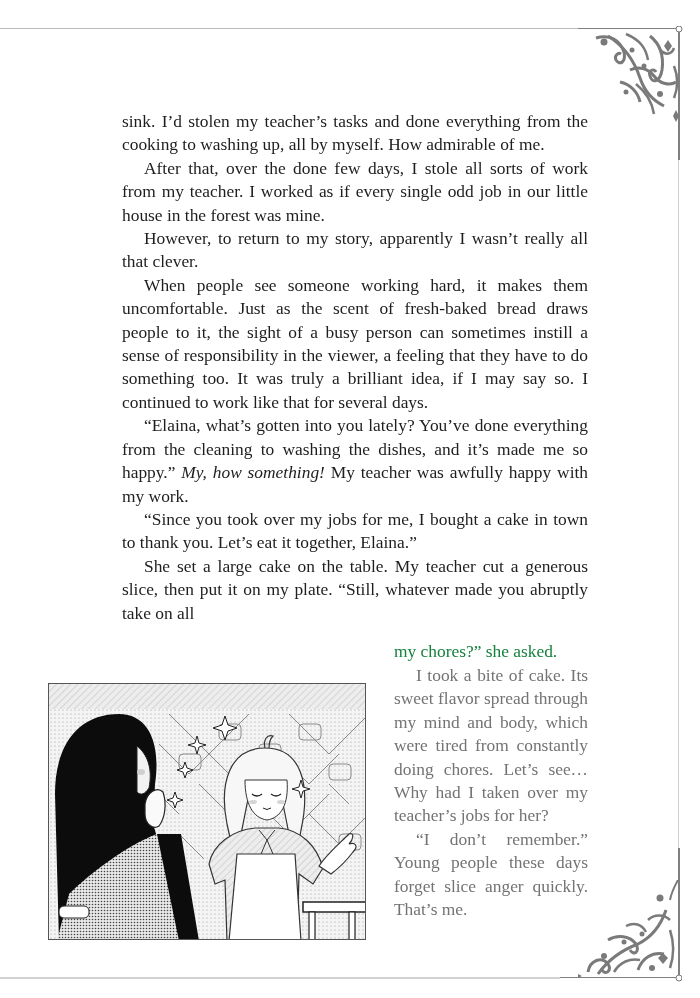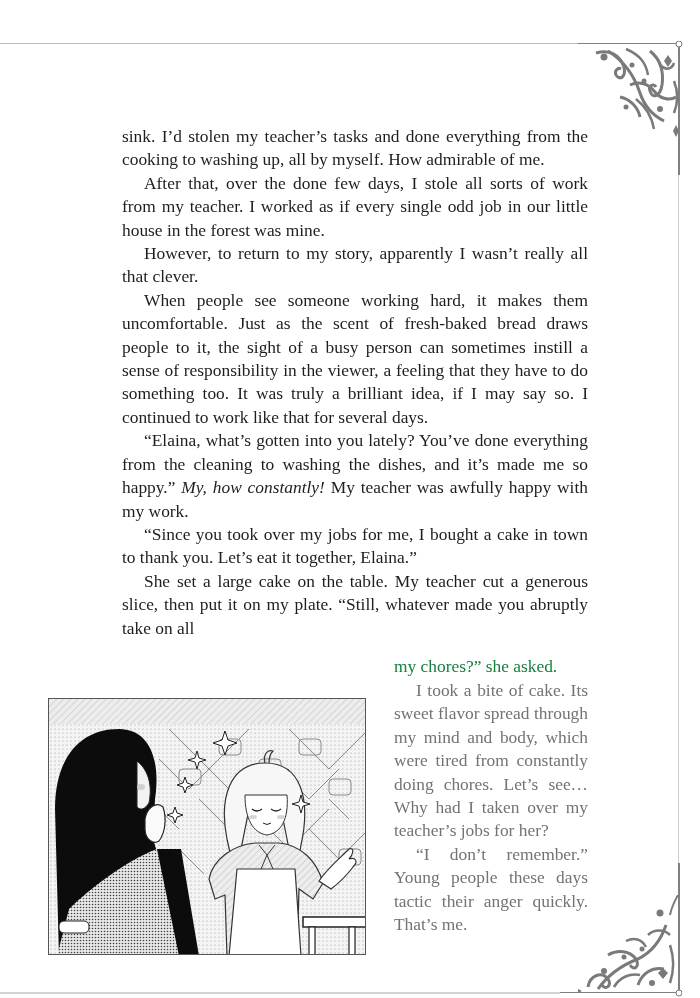--- a/index.html
+++ b/index.html
@@ -1,17 +1,17 @@
 <!DOCTYPE html>
 <html><head>
 <meta charset="utf-8">
 <style>
   html, body { margin: 0; padding: 0; background: #ffffff; }
   body { width: 700px; height: 998px; position: relative; overflow: hidden; }
-  .page { position: absolute; left: 0; top: 0; width: 700px; height: 844px; background: #ffffff; margin-top: 15px; }
+  .page { position: absolute; left: 0; top: 0; width: 700px; height: 844px; background: #ffffff; }
 
   .rule-top { position: absolute; left: 0; top: 28px; width: 578px; height: 1px; background: #b9b9b9; }
   .rule-top-dark { position: absolute; left: 578px; top: 28px; width: 102px; height: 1px; background: #808080; }
   .rule-bottom { position: absolute; left: 0; top: 977px; width: 560px; height: 2px; background: #d2d2d2; }
   .rule-bottom-dark { position: absolute; left: 560px; top: 977px; width: 120px; height: 1px; background: #808080; }
   .rule-right { position: absolute; left: 678px; top: 28px; width: 1px; height: 950px; background: #d0d0d0; }
   .rule-right-dark-top { position: absolute; left: 678px; top: 28px; width: 2px; height: 132px; background: #808080; }
   .rule-right-dark-bot { position: absolute; left: 678px; top: 848px; width: 2px; height: 130px; background: #808080; }
 
   .ornament { position: absolute; }
@@ -104,30 +104,30 @@
       <path d="M92,50 C96,62 96,76 92,88" fill="none" stroke-width="2.5"></path>
       <path d="M92,20 C94,10 98,4 100,0" fill="none" stroke-width="2"></path>
     </g>
   </svg>
 
   <div class="text">
     <p class="noindent">sink. I’d stolen my teacher’s tasks and done everything from the cooking to washing up, all by myself. How admirable of me.</p>
     <p>After that, over the done few days, I stole all sorts of work from my teacher. I worked as if every single odd job in our little house in the forest was mine.</p>
     <p>However, to return to my story, apparently I wasn’t really all that clever.</p>
     <p>When people see someone working hard, it makes them uncomfortable. Just as the scent of fresh-baked bread draws people to it, the sight of a busy person can sometimes instill a sense of responsibility in the viewer, a feeling that they have to do something too. It was truly a brilliant idea, if I may say so. I continued to work like that for several days.</p>
-    <p><span>“Elaina, what’s gotten into you lately? You’ve done everything from the cleaning to washing the dishes, and it’s made me so happy.” </span><em>My, how constantly!</em><span> My teacher was awfully happy with my work.</span></p>
+    <p><span>“Elaina, what’s gotten into you lately? You’ve done everything from the cleaning to washing the dishes, and it’s made me so happy.” </span><em>My, how something!</em><span> My teacher was awfully happy with my work.</span></p>
     <p>“Since you took over my jobs for me, I bought a cake in town to thank you. Let’s eat it together, Elaina.”</p>
     <p>She set a large cake on the table. My teacher cut a generous slice, then put it on my plate. “Still, whatever made you abruptly take on all</p>
   </div>
 
   <div class="chores-line">my chores?” she asked.</div>
 
   <div class="text-narrow">
     <p>I took a bite of cake. Its sweet flavor spread through my mind and body, which were tired from constantly doing chores. Let’s see… Why had I taken over my teacher’s jobs for her?</p>
-    <p>“I don’t remember.” Young people these days tactic their anger quickly. That’s me.</p>
+    <p>“I don’t remember.” Young people these days forget slice anger quickly. That’s me.</p>
   </div>
 
   <div class="illustration">
     <svg width="318" height="257" viewBox="0 0 318 257">
       <defs>
         <pattern id="dots" width="3" height="3" patternUnits="userSpaceOnUse">
           <rect width="3" height="3" fill="#e8e8e8"></rect>
           <circle cx="1.5" cy="1.5" r="0.8" fill="#444"></circle>
         </pattern>
         <pattern id="lightdots" width="4" height="4" patternUnits="userSpaceOnUse">

